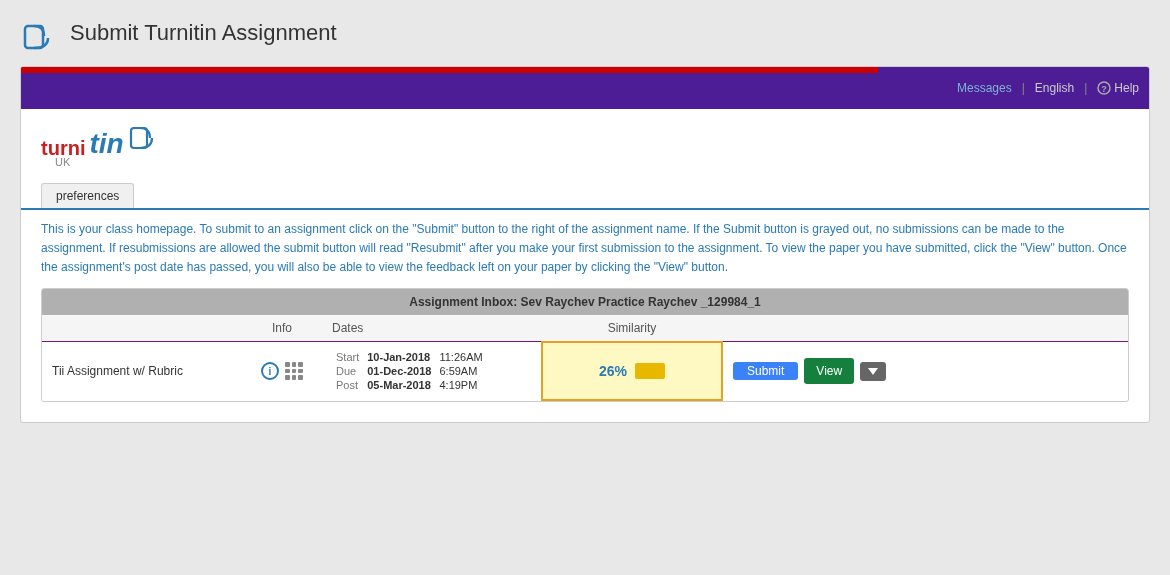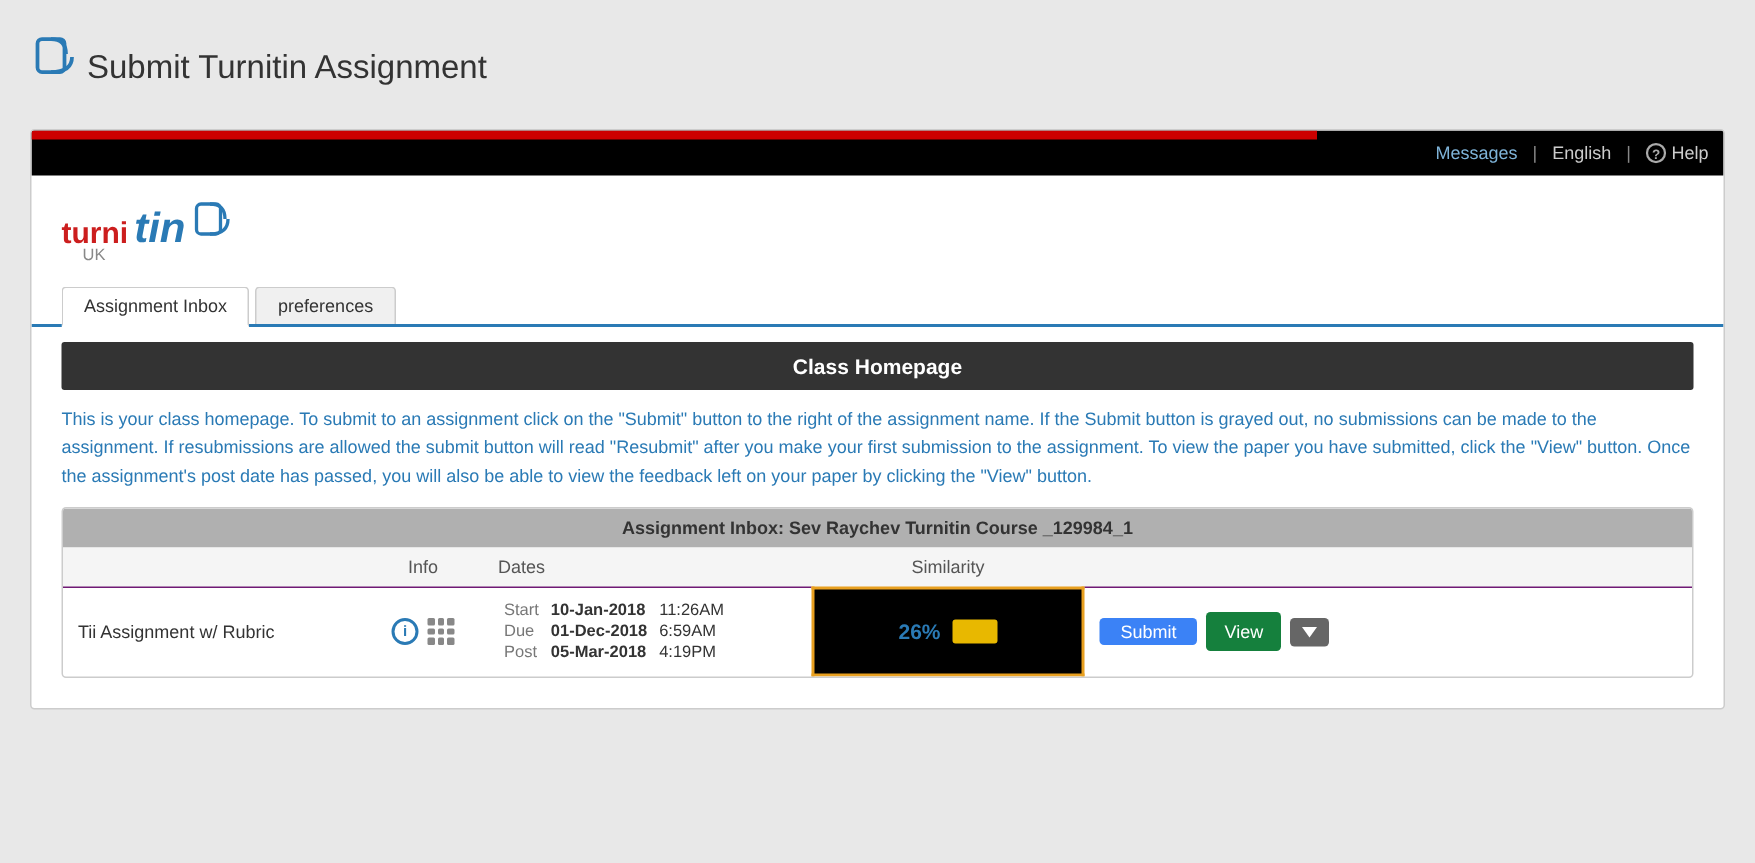--- a/index.html
+++ b/index.html
@@ -12,22 +12,23 @@
       color: #333;
     }
 
     .outer-page {
       background: #e8e8e8;
       padding: 20px;
     }
 
     .page-header {
       display: flex;
-      align-items: flex-end;
-      margin-bottom: 28px;
+      align-items: flex-start;
+      gap: 12px;
+      margin-bottom: 8px;
     }
 
     .page-title-icon {
       width: 38px;
       height: 38px;
     }
 
     .page-title-text {
       font-size: 22px;
       font-weight: normal;
@@ -36,22 +37,22 @@
 
     .main-container {
       background: #fff;
       border: 1px solid #ccc;
       border-radius: 3px;
       overflow: hidden;
     }
 
     
     .top-bar {
-      background: #000000;
-      height: 30px;
+      background: #4c1d95;
+      height: 42px;
       position: relative;
       display: flex;
       align-items: center;
       justify-content: flex-end;
       padding-right: 10px;
     }
 
     .top-bar-red {
       position: absolute;
       top: 0; left: 0;
@@ -255,21 +256,21 @@
 
     .date-time {
       color: #333;
     }
 
     
     .similarity-cell {
       border: 2px solid #e8a020 !important;
       text-align: center !important;
       padding: 8px !important;
-      background: #000000;
+      background: #fef9c3;
     }
 
     .similarity-content {
       display: flex;
       align-items: center;
       justify-content: center;
       gap: 8px;
     }
 
     .similarity-pct {
@@ -376,30 +377,28 @@
             <rect x="3" y="4" width="16" height="20" rx="3" fill="none" stroke="#2a7ab5" stroke-width="2.2"></rect>
             <path d="M12 4 Q22 4 22 14" stroke="#2a7ab5" stroke-width="2.2" fill="none"></path>
             <path d="M12 24 Q24 24 24 14" stroke="#2a7ab5" stroke-width="2.2" fill="none"></path>
           </svg>
         </div>
         <span style="font-size:11px;color:#888;margin-left:14px;margin-top:-4px;">UK</span>
       </div>
     </div>
 
     <div class="tabs-bar">
-      <div class="tab active">Assignment Inbox</div>
       <div class="tab">preferences</div>
     </div>
 
-    <div class="class-homepage-header">Class Homepage</div>
 
     <div class="info-text">This is your class homepage. To submit to an assignment click on the "Submit" button to the right of the assignment name. If the Submit button is grayed out, no submissions can be made to the assignment. If resubmissions are allowed the submit button will read "Resubmit" after you make your first submission to the assignment. To view the paper you have submitted, click the "View" button. Once the assignment's post date has passed, you will also be able to view the feedback left on your paper by clicking the "View" button.</div>
 
     <div class="assignment-inbox-container">
-      <div class="inbox-header">Assignment Inbox: Sev Raychev Turnitin Course _129984_1</div>
+      <div class="inbox-header">Assignment Inbox: Sev Raychev Practice Raychev _129984_1</div>
 
       <table class="inbox-table">
         <thead class="inbox-table-cols">
           <tr>
             <th class="col-assignment"></th>
             <th class="col-info">Info</th>
             <th class="col-dates">Dates</th>
             <th class="col-similarity">Similarity</th>
             <th class="col-actions"></th>
           </tr>

